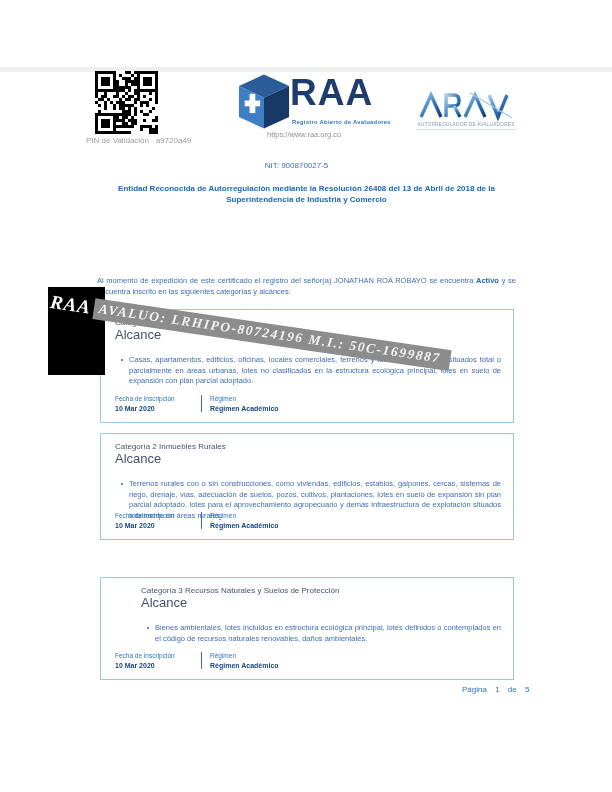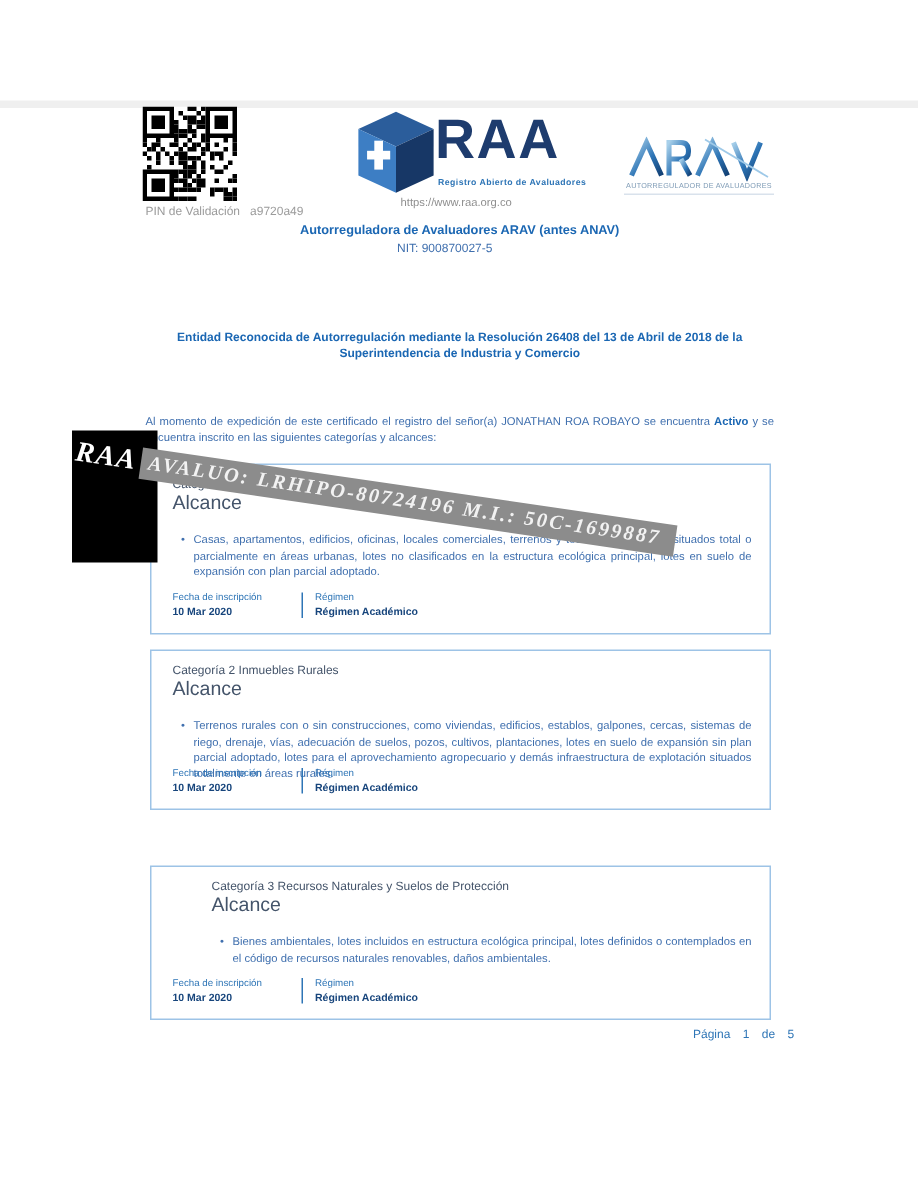--- a/index.html
+++ b/index.html
@@ -5,33 +5,33 @@
   html,body{margin:0;padding:0;background:#fff;}
   .page{
     position:relative;width:612px;height:792px;background:#ffffff;
     font-family:"Liberation Sans",sans-serif;overflow:hidden;
   }
   .abs{position:absolute;}
   .top-strip{left:0;top:67px;width:612px;height:5px;background:#efefef;}
 
   
   .qr{left:95px;top:71px;width:63px;height:63px;}
-  .pin-line{left:97px;top:136px;font-size:8px;color:#9b9b9b;white-space:nowrap;}
+  .pin-line{left:86px;top:136px;font-size:8px;color:#9b9b9b;white-space:nowrap;}
   .cube{left:237px;top:73px;width:54px;height:57px;}
   .raa-wordmark{left:290px;top:74px;font-size:37px;font-weight:bold;color:#1e3c6e;letter-spacing:1px;line-height:1;}
   .raa-subtitle{left:292px;top:119px;font-size:5.8px;font-weight:bold;color:#2e75b6;letter-spacing:.3px;white-space:nowrap;}
   .raa-url{left:267px;top:130px;font-size:7.5px;color:#8f8f8f;white-space:nowrap;}
   .arav-logo{left:418px;top:91px;width:96px;height:30px;}
   .arav-subtitle{left:416px;top:122px;width:100px;font-size:4.8px;color:#7d9ab5;text-align:center;letter-spacing:.2px;
     border-bottom:1px solid #d9e2ec;padding-bottom:2px;white-space:nowrap;}
 
   
   .h-org{left:97px;top:148px;width:419px;text-align:center;font-size:8.5px;font-weight:bold;color:#1b67b3;}
   .h-nit{left:87px;top:161px;width:419px;text-align:center;font-size:8px;color:#3f6fae;}
-  .h-recog{left:97px;top:183px;width:419px;text-align:center;font-size:8px;font-weight:bold;color:#1b67b3;line-height:11px;margin-top:36px;}
+  .h-recog{left:97px;top:183px;width:419px;text-align:center;font-size:8px;font-weight:bold;color:#1b67b3;line-height:11px;}
 
   
   .para{left:97px;width:419px;font-size:7.5px;color:#3f6fae;line-height:10.5px;text-align:justify;}
   .p1{top:229px;}
   .p2{top:276px;}
   .bold-status{font-weight:bold;color:#1b67b3;}
 
   
   .redaction{left:48px;top:287px;width:57px;height:88px;background:#000;z-index:30;}
   .wm{left:52px;top:291px;z-index:31;transform:rotate(8.3deg);transform-origin:left top;
@@ -250,21 +250,20 @@
       <path d="M3,26 L13,4 L23,26"></path>
       <path d="M28,26 L28,4 L36,4 Q41,4 41,10 Q41,15 36,15 L28,15"></path>
       <path d="M36,15 L42,26"></path>
       <path d="M47,26 L57,4 L67,26"></path>
       <path d="M71,4 L80,26 L89,4"></path>
     </g>
     <line x1="52" y1="2" x2="94" y2="27" stroke="#9ec9e8" stroke-width="1.2"></line>
   </svg>
   <div class="abs arav-subtitle">AUTORREGULADOR DE AVALUADORES</div>
 
-  <div class="abs h-org">Autorreguladora de Avaluadores ARAV (antes ANAV)</div>
   <div class="abs h-nit">NIT: 900870027-5</div>
   <div class="abs h-recog">Entidad Reconocida de Autorregulación mediante la Resolución 26408 del 13 de Abril de 2018 de la Superintendencia de Industria y Comercio</div>
 
   <div class="abs para p2">
     <span>Al momento de expedición de este certificado el registro del señor(a) JONATHAN ROA ROBAYO se encuentra </span><span class="bold-status">Activo</span><span> y se encuentra inscrito en las siguientes categorías y alcances:</span>
   </div>
 
   <div class="abs card card1">
     <div class="card-title">Categoría 1 Inmuebles Urbanos</div>
     <div class="alcance">Alcance</div>

